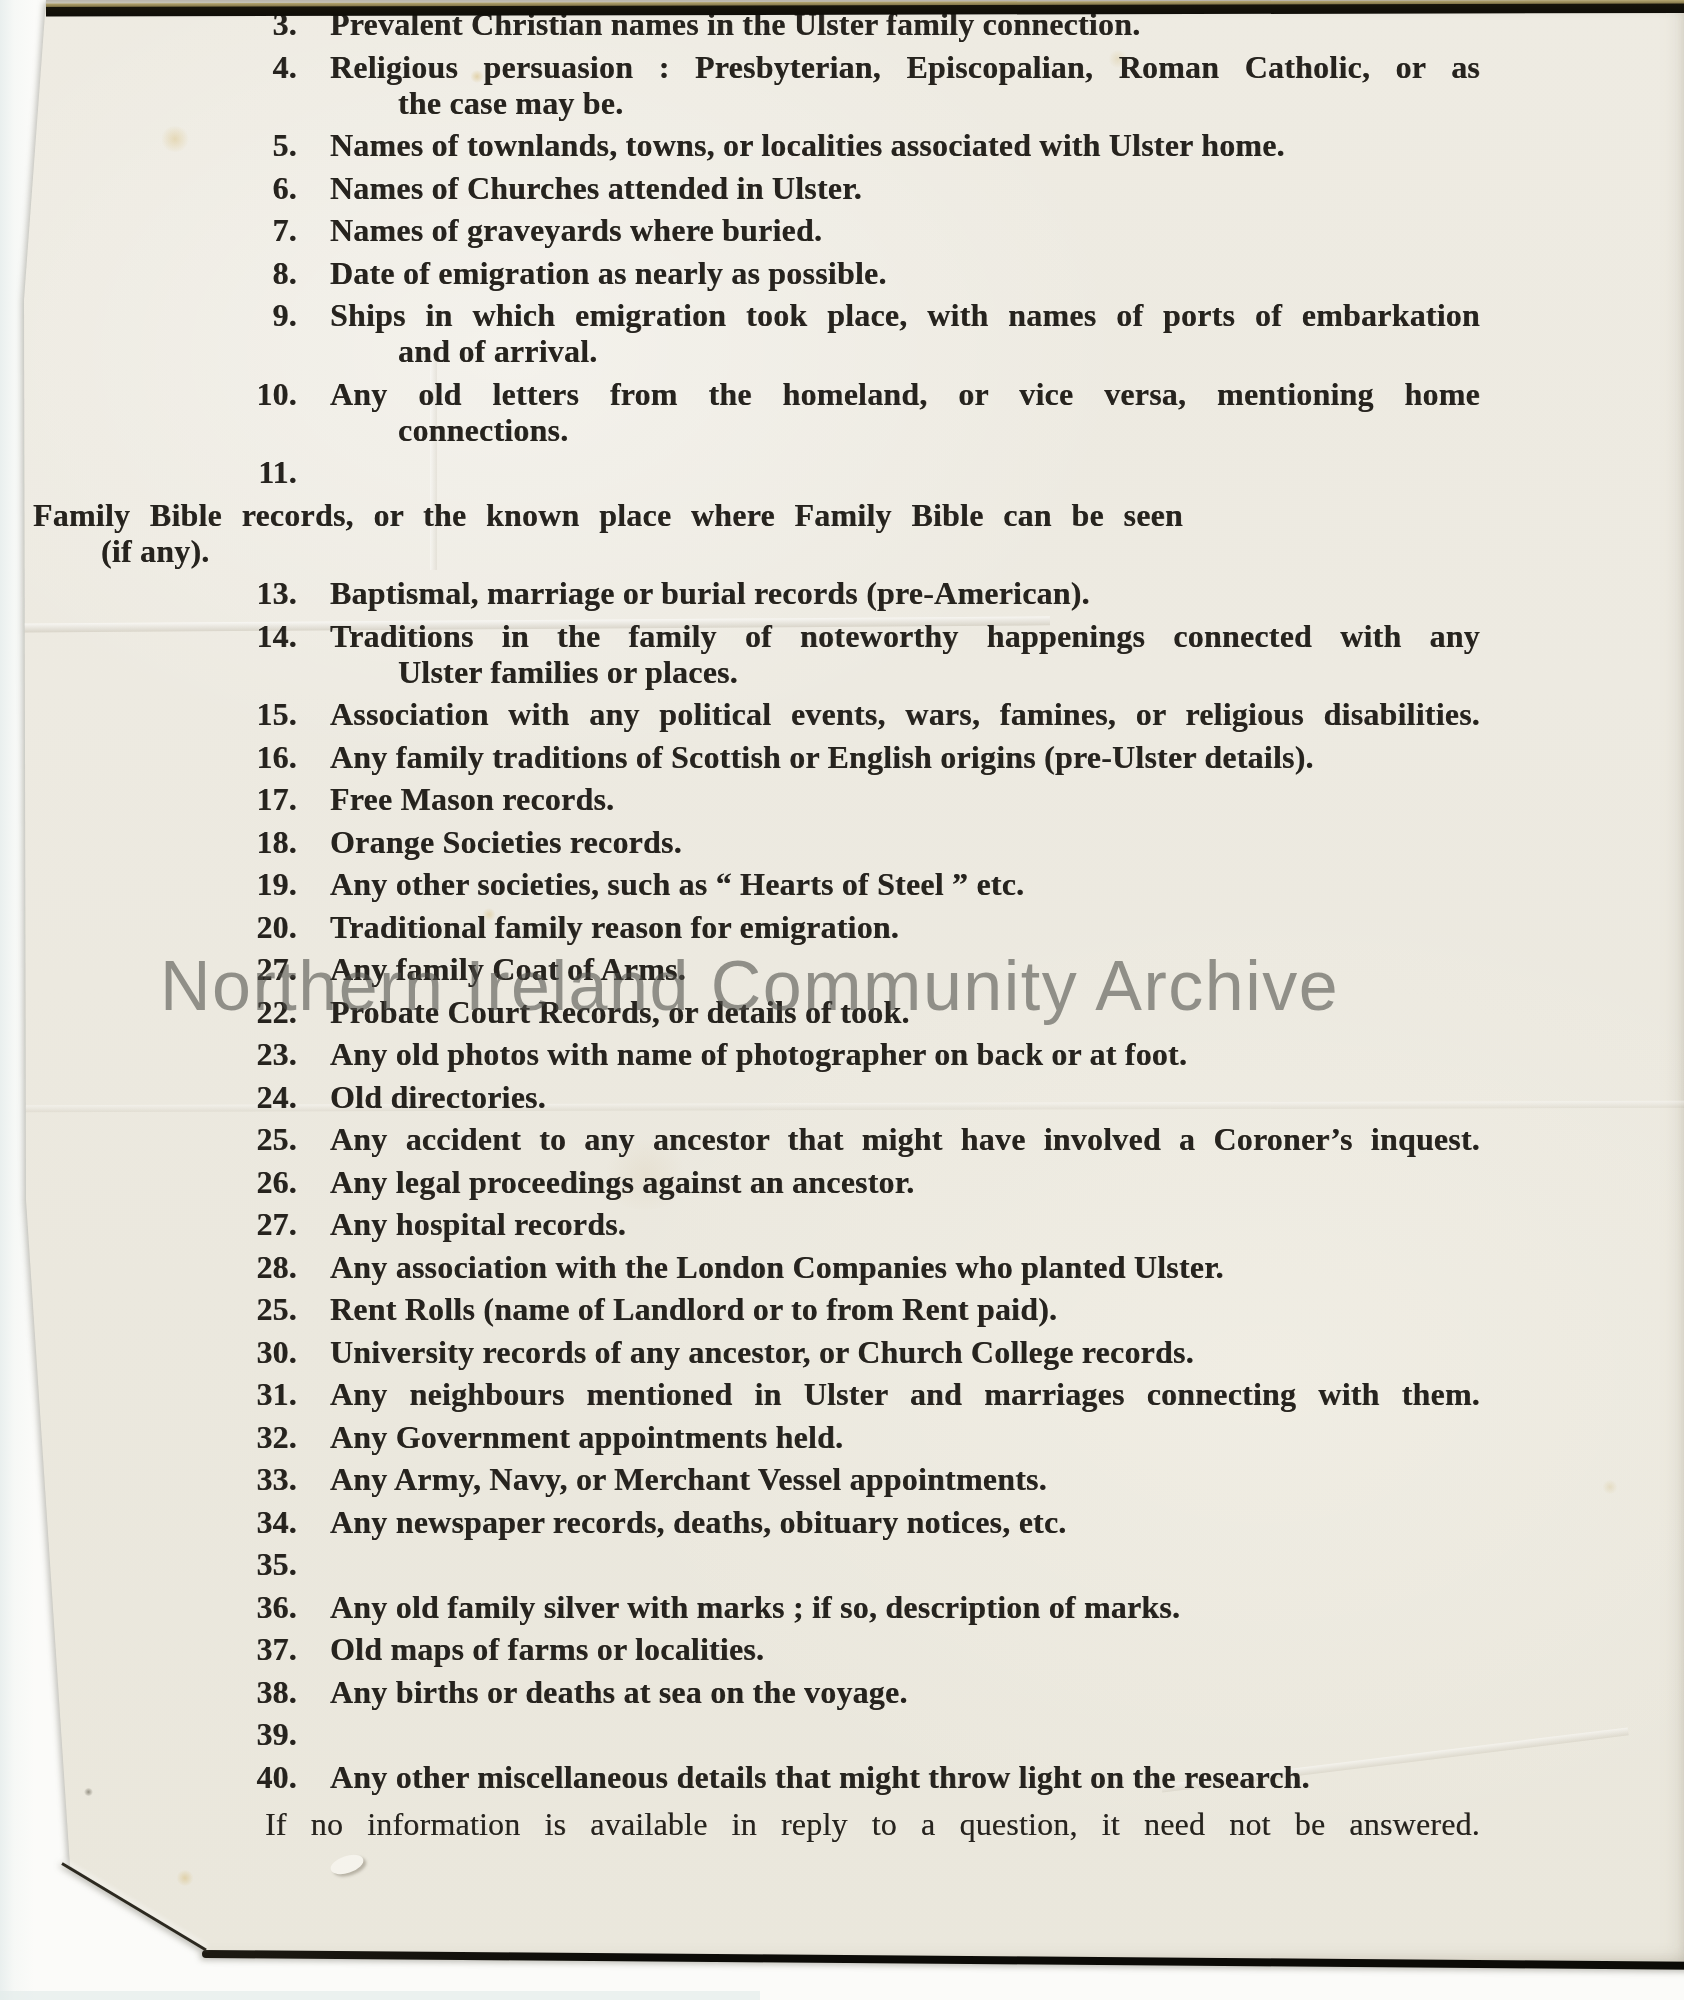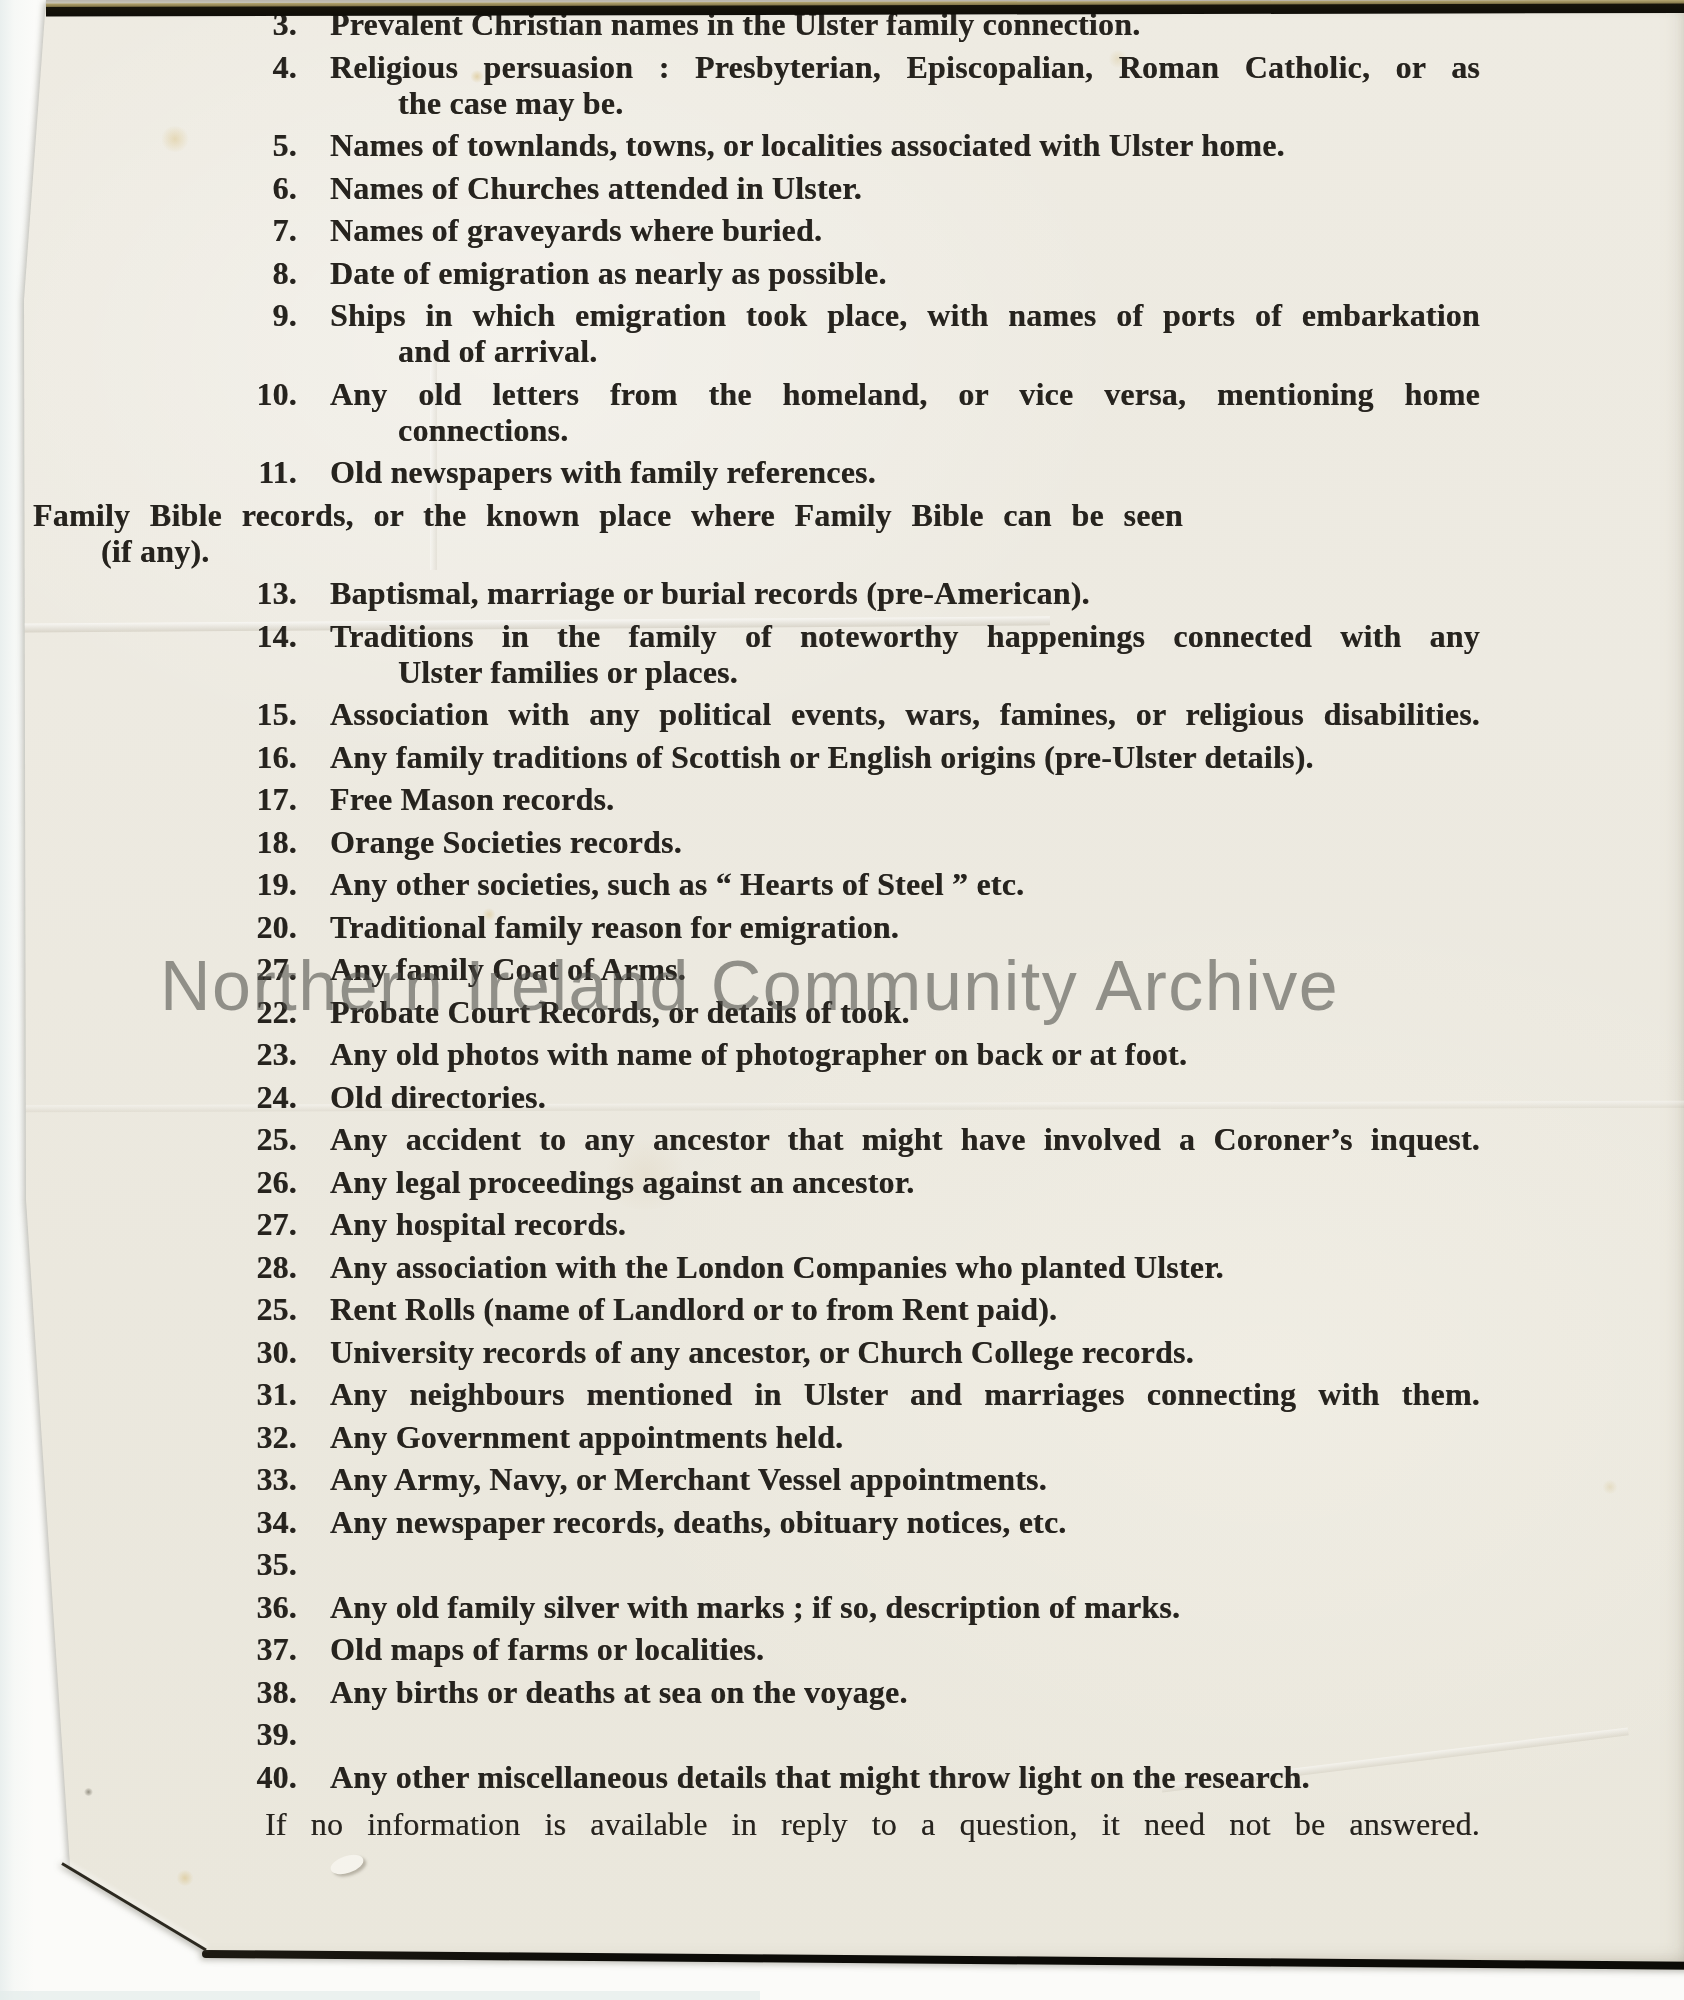--- a/index.html
+++ b/index.html
@@ -154,23 +154,20 @@
   <div class="item">
     <span class="num">10.</span>
     <span class="txt">
               <span class="l1 j">Any old letters from the homeland, or vice versa, mentioning home</span>
               <span class="l2">connections.</span>
             </span>
   </div>
 
   <div class="item">
     <span class="num">11.</span>
-    <span class="txt">
-              <span class="l1">Old newspapers with family references.</span>
-            </span>
   </div>
 
   <div class="item">
     <span class="txt">
               <span class="l1 j">Family Bible records, or the known place where Family Bible can be seen</span>
               <span class="l2">(if any).</span>
             </span>
   </div>
 
   <div class="item">

